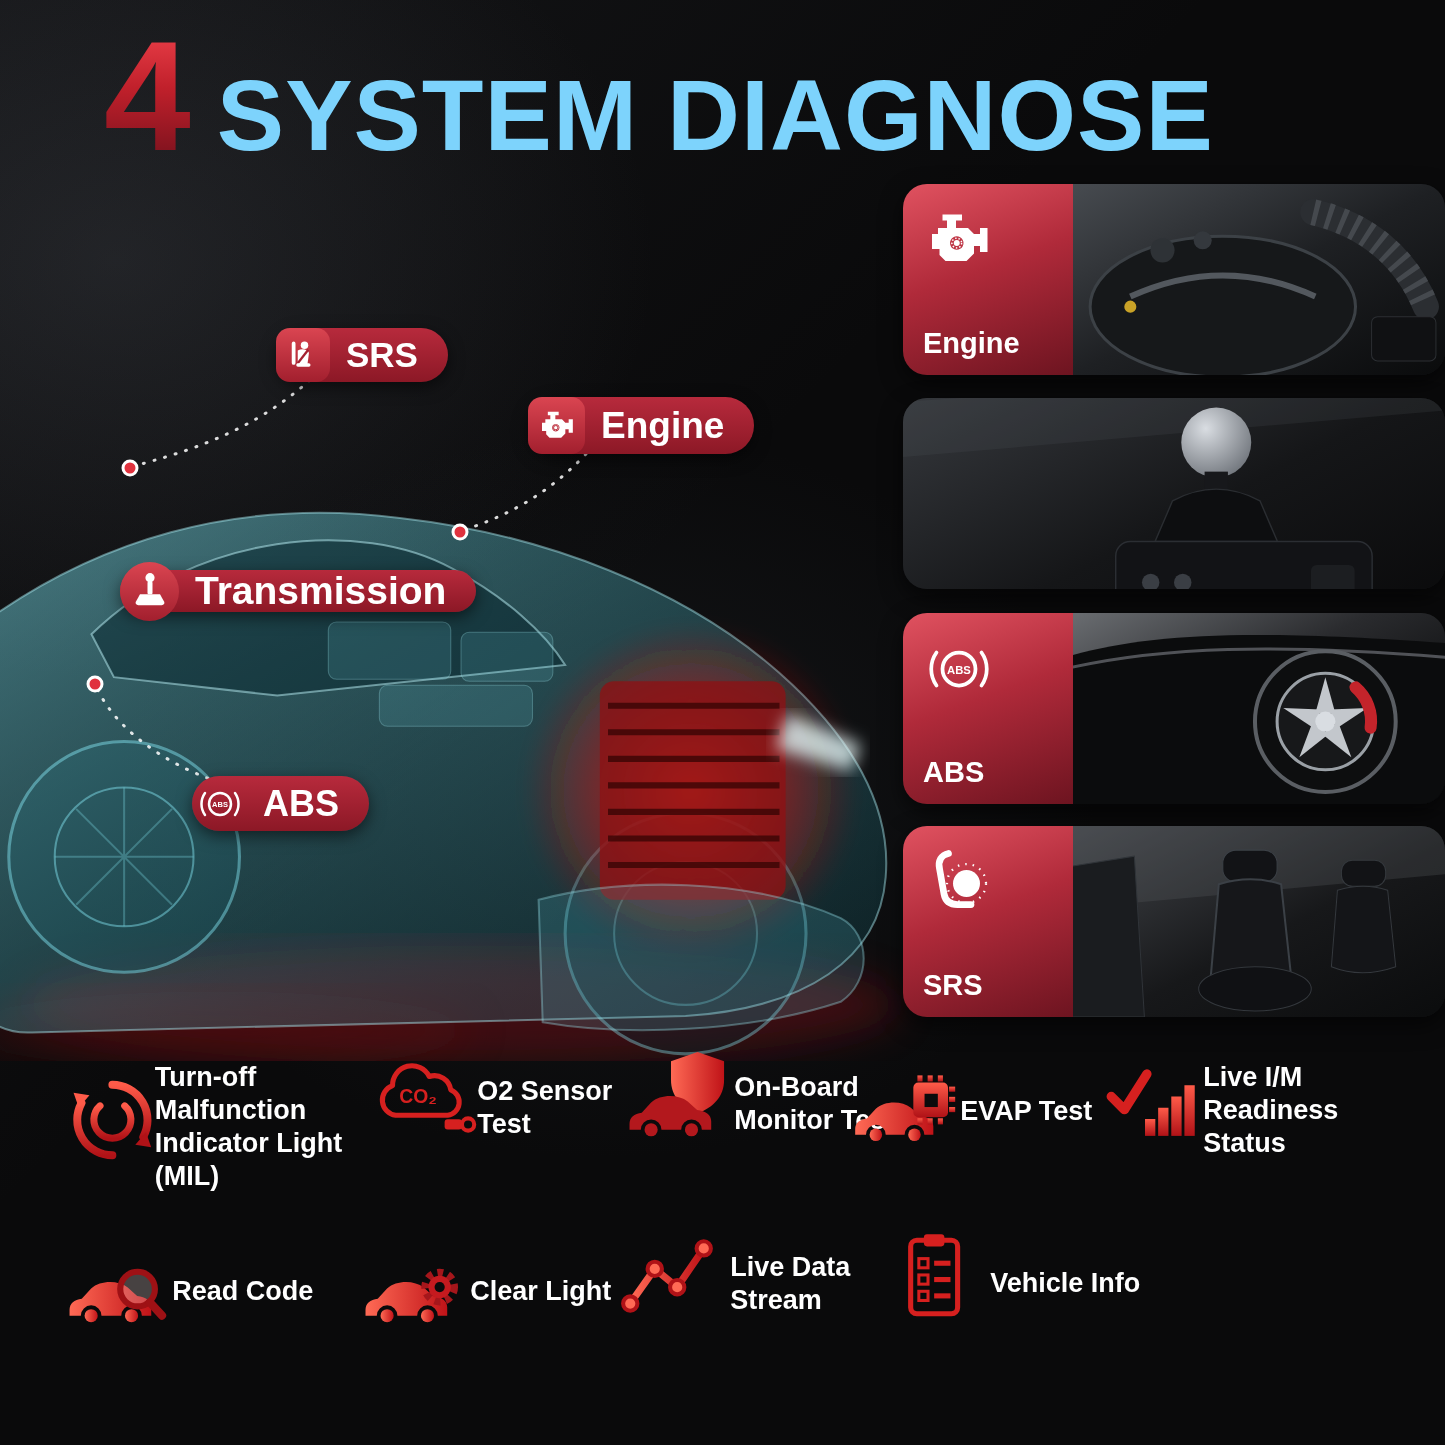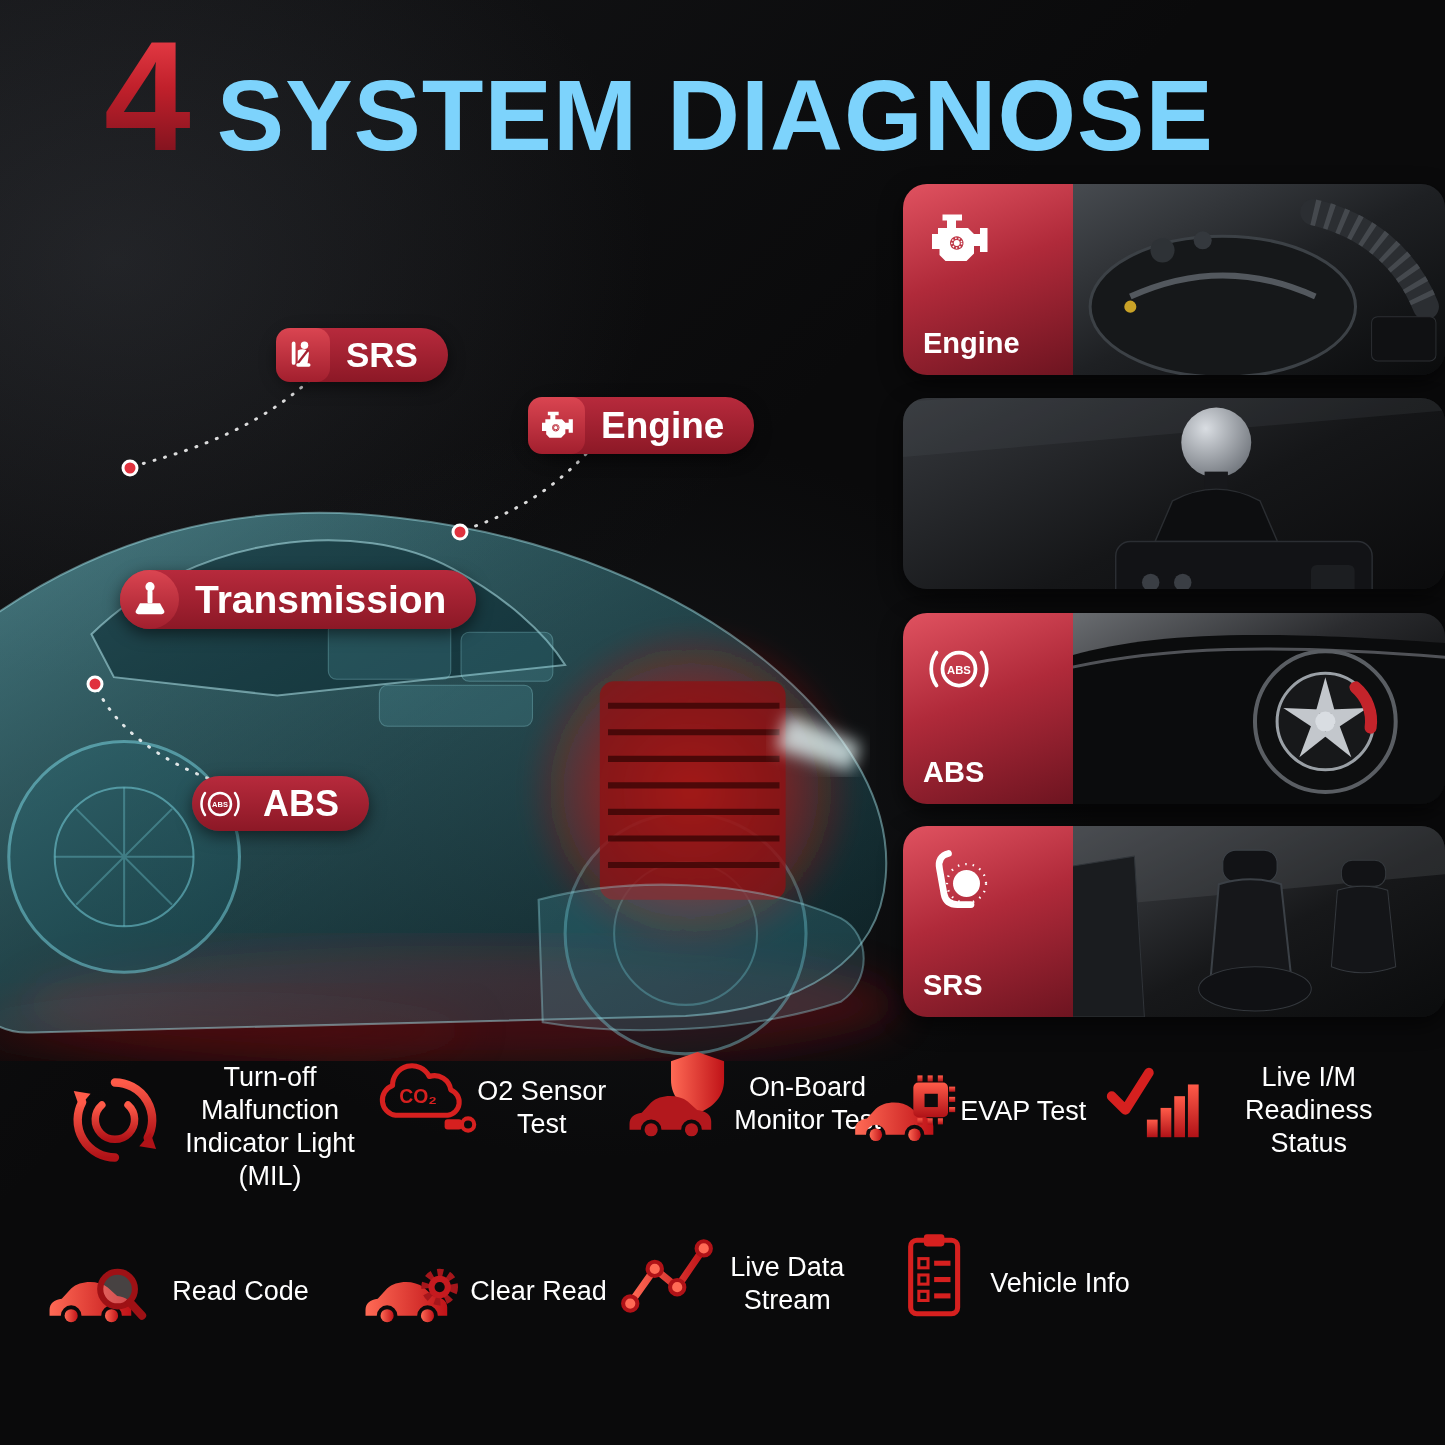--- a/index.html
+++ b/index.html
@@ -32,21 +32,21 @@
     background:linear-gradient(180deg,#da4551,#a21f2e); }
   .pill-icon.square { border-radius:14px; }
   .pill-icon.round { border-radius:50%; }
   .pill-label { color:#fff; font-weight:bold; }
   .pill-srs    { left:276px; top:328px; height:54px; }
   .pill-srs .pill-icon { width:54px; height:54px; }
   .pill-srs .pill-label { font-size:35px; }
   .pill-engine { left:528px; top:397px; height:57px; }
   .pill-engine .pill-icon { width:57px; height:57px; }
   .pill-engine .pill-label { font-size:37px; }
-  .pill-trans  { left:120px; top:570px; height:59px; }
+  .pill-trans  { left:120px; top:570px; height:42px; }
   .pill-trans .pill-icon { width:59px; height:59px; }
   .pill-trans .pill-label { font-size:39px; }
   .pill-abs    { left:192px; top:776px; height:55px; }
   .pill-abs .pill-icon { width:55px; height:55px; background:transparent; }
   .pill-abs .pill-label { font-size:36px; }
 
   
   .card { position:absolute; left:903px; width:542px; height:191px; border-radius:24px; overflow:hidden;
     display:flex; z-index:2; box-shadow:0 8px 22px rgba(0,0,0,0.6); }
   .card1 { top:184px; } .card2 { top:398px; } .card3 { top:613px; } .card4 { top:826px; }
@@ -54,28 +54,28 @@
     display:flex; flex-direction:column; justify-content:space-between; align-items:flex-start;
     padding:20px 12px 16px 20px; }
   .card-icon svg { width:72px; height:72px; display:block; }
   .card-label { color:#fff; font-weight:bold; font-size:29px; line-height:1.08; white-space:pre-line; }
   .card-photo { flex:1; position:relative; background:#101113; }
   .card-photo svg { position:absolute; inset:0; width:100%; height:100%; }
 
   
   .feature { position:absolute; z-index:4; width:310px; display:flex; align-items:center; }
   .feature svg { height:98px; display:block; }
-  .feature-label { margin-top:13px; color:#fff; font-weight:normal; font-size:27px; line-height:1.22;
-    text-align:center; white-space:pre-line; }
+  .feature-label { margin-top:13px; color:#fff; font-weight:bold; font-size:27px; line-height:1.22;
+    text-align:left; white-space:pre-line; }
   .f1  { left:70px;   top:1048px; }
   .f2  { left:365px;  top:1052px; }
   .f3  { left:622px;  top:1048px; }
   .f4  { left:848px;  top:1056px; }
   .f5  { left:1100px; top:1048px; }
-  .f6  { left:40px;   top:1236px;gap:20px; }
+  .f6  { left:60px;   top:1236px; }
   .f7  { left:358px;  top:1236px; }
   .f8  { left:618px;  top:1228px; }
   .f9  { left:878px;  top:1228px; }
   .f10 { left:1102px; top:1228px; }
 </style>
 </head>
 <body>
 
 <div id="canvas">
   <div class="bg-sheen"></div>
@@ -437,21 +437,21 @@
         <path d="M8 68 C8 61 13 57 21 56 L31 45 C41 36 60 36 70 44 L80 53 C89 54 95 58 95 65 L95 74 L85 74 A11 11 0 0 0 63 74 L42 74 A11 11 0 0 0 20 74 L8 74 Z"></path>
         <circle cx="74" cy="74" r="7"></circle>
           <circle cx="31" cy="74" r="7"></circle>
       </g>
       <g transform="translate(80,50)">
         <circle r="13" fill="none" stroke="#a5161b" stroke-width="10" stroke-dasharray="5.2 4.6"></circle>
         <circle r="11" fill="#c51a1f"></circle>
         <circle r="5" fill="#0b0b0c"></circle>
       </g>
     </svg>
-    <span class="feature-label">Clear Read</span>
+    <span class="feature-label">Clear Light</span>
   </div>
 
   <div class="feature f8">
     <svg viewBox="0 0 110 96">
       <polyline points="12,74 36,40 58,58 84,20" stroke="url(#rg2)" stroke-width="7" fill="none" stroke-linecap="round" stroke-linejoin="round"></polyline>
       <g fill="#ff6a55" stroke="#b01217" stroke-width="4">
         <circle cx="12" cy="74" r="7"></circle>
           <circle cx="36" cy="40" r="7"></circle>
         <circle cx="58" cy="58" r="7"></circle>
           <circle cx="84" cy="20" r="7"></circle>

